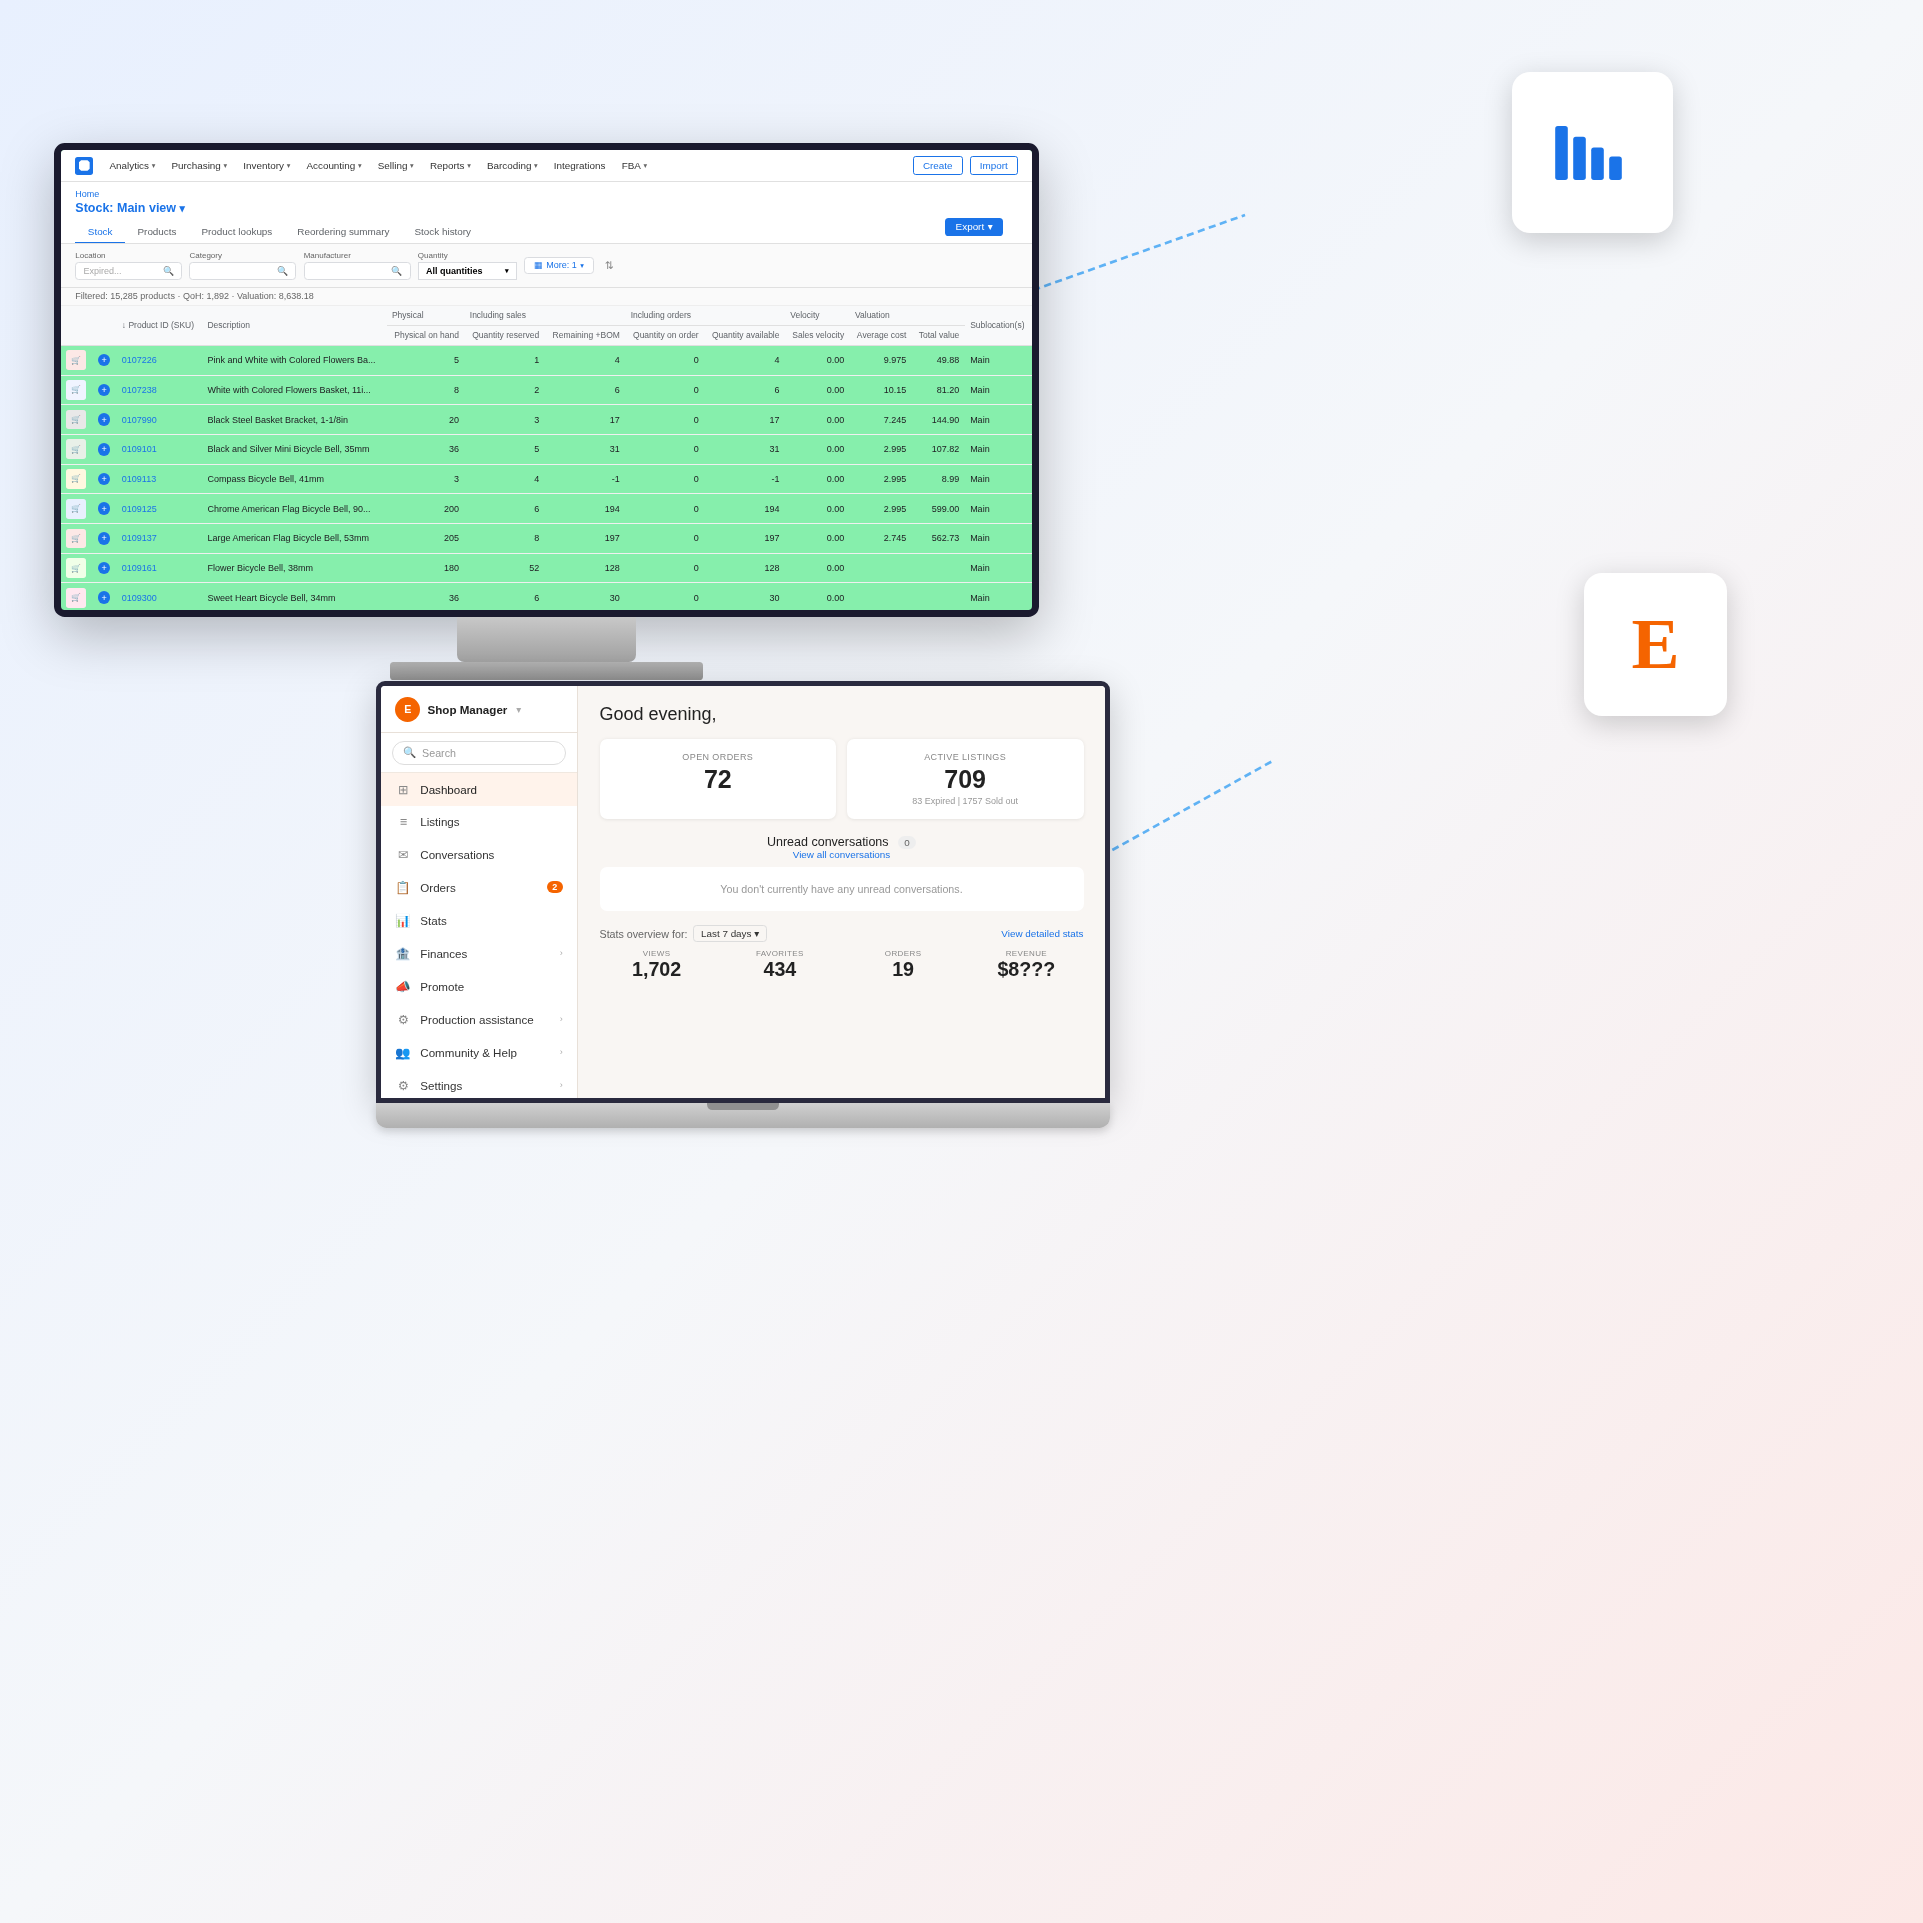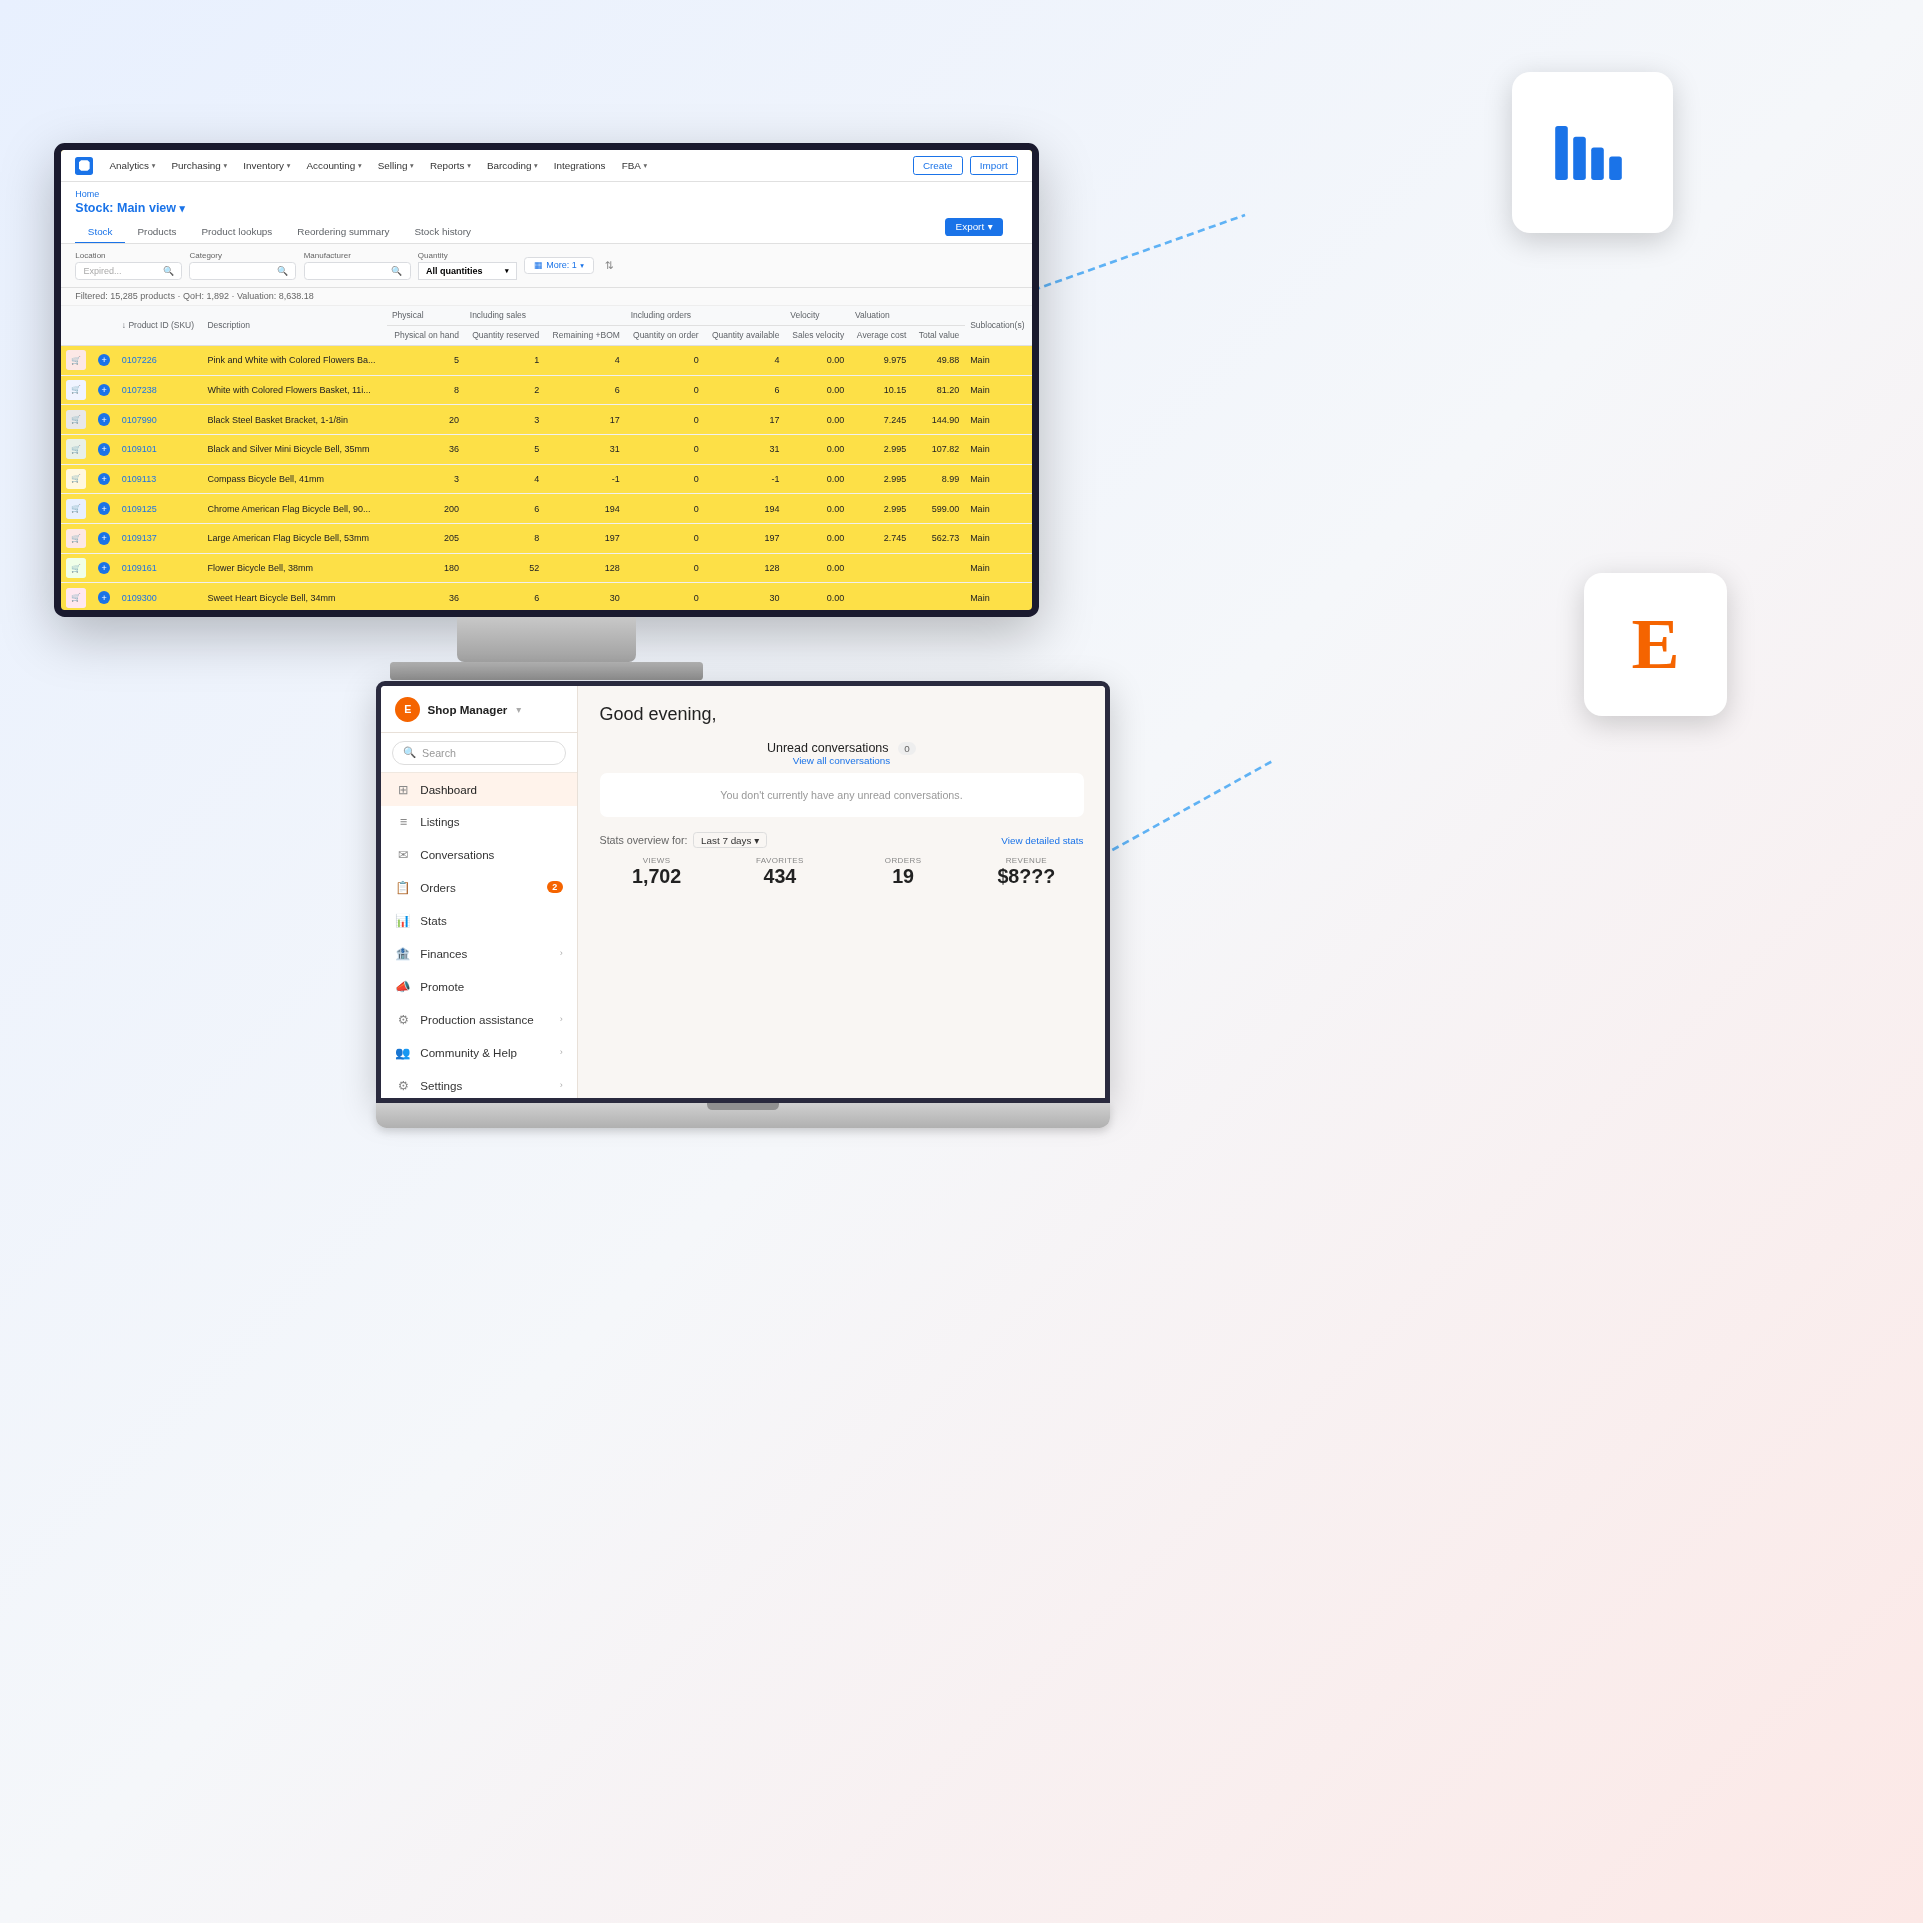--- a/index.html
+++ b/index.html
@@ -20,21 +20,21 @@
     }
 
     
     .monitor-wrapper {
       position: absolute;
       top: 143px;
       left: 54px;
       width: 985px;
     }
     .monitor-screen {
-      background: #fde047;
+      background: #86efac;
       border-radius: 10.7px;
       overflow: hidden;
       box-shadow: 0 18px 54px rgba(0,0,0,0.25);
       border: 7.2px solid #1a1a2e;
     }
     .monitor-stand {
       width: 179px;
       height: 45px;
       background: linear-gradient(180deg, #c8c8c8, #a0a0a0);
       margin: 0 auto;
@@ -947,20 +947,31 @@
         <div class="etsy-user">
           
           
           
         </div>
       </div>
 
       <div class="etsy-main">
         <div class="etsy-greeting">Good evening,</div>
 
+        <div class="etsy-stats-row">
+          <div class="etsy-stat-card">
+            <div class="etsy-stat-label">OPEN ORDERS</div>
+            <div class="etsy-stat-value">72</div>
+          </div>
+          <div class="etsy-stat-card">
+            <div class="etsy-stat-label">ACTIVE LISTINGS</div>
+            <div class="etsy-stat-value">709</div>
+            <div class="etsy-stat-sub">83 Expired | 1757 Sold out</div>
+          </div>
+        </div>
 
         <div class="etsy-section-header">
           <div>
             <span class="etsy-section-title">Unread conversations</span>
             <span class="etsy-section-badge">0</span>
           </div>
           <span class="etsy-view-all">View all conversations</span>
         </div>
         <div class="etsy-empty-msg">You don't currently have any unread conversations.</div>
 

